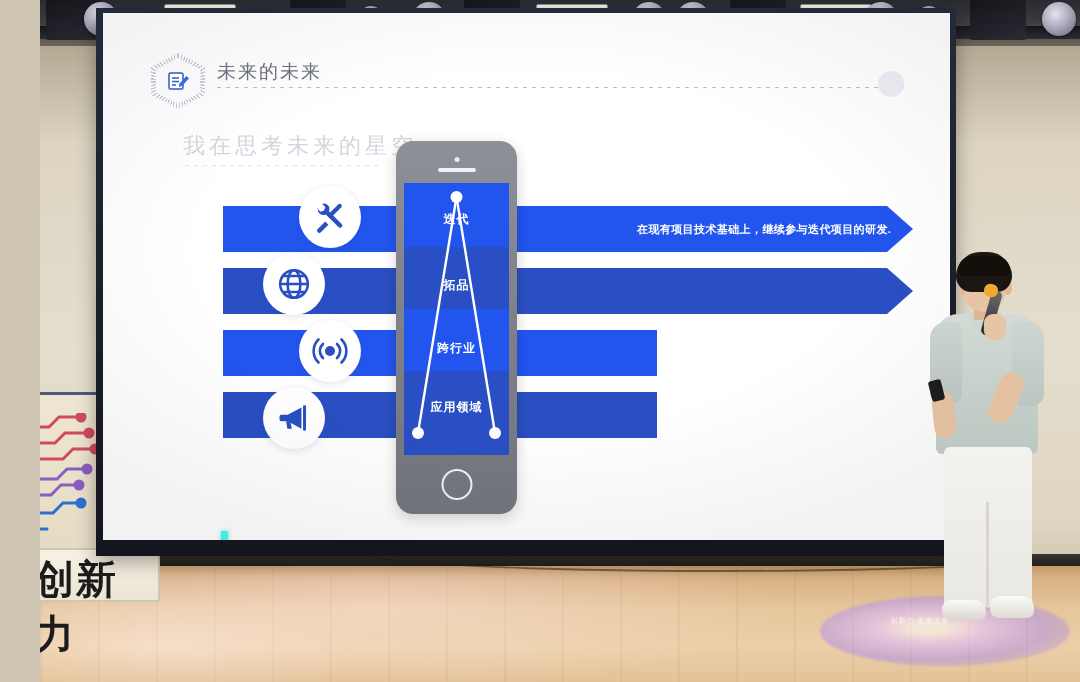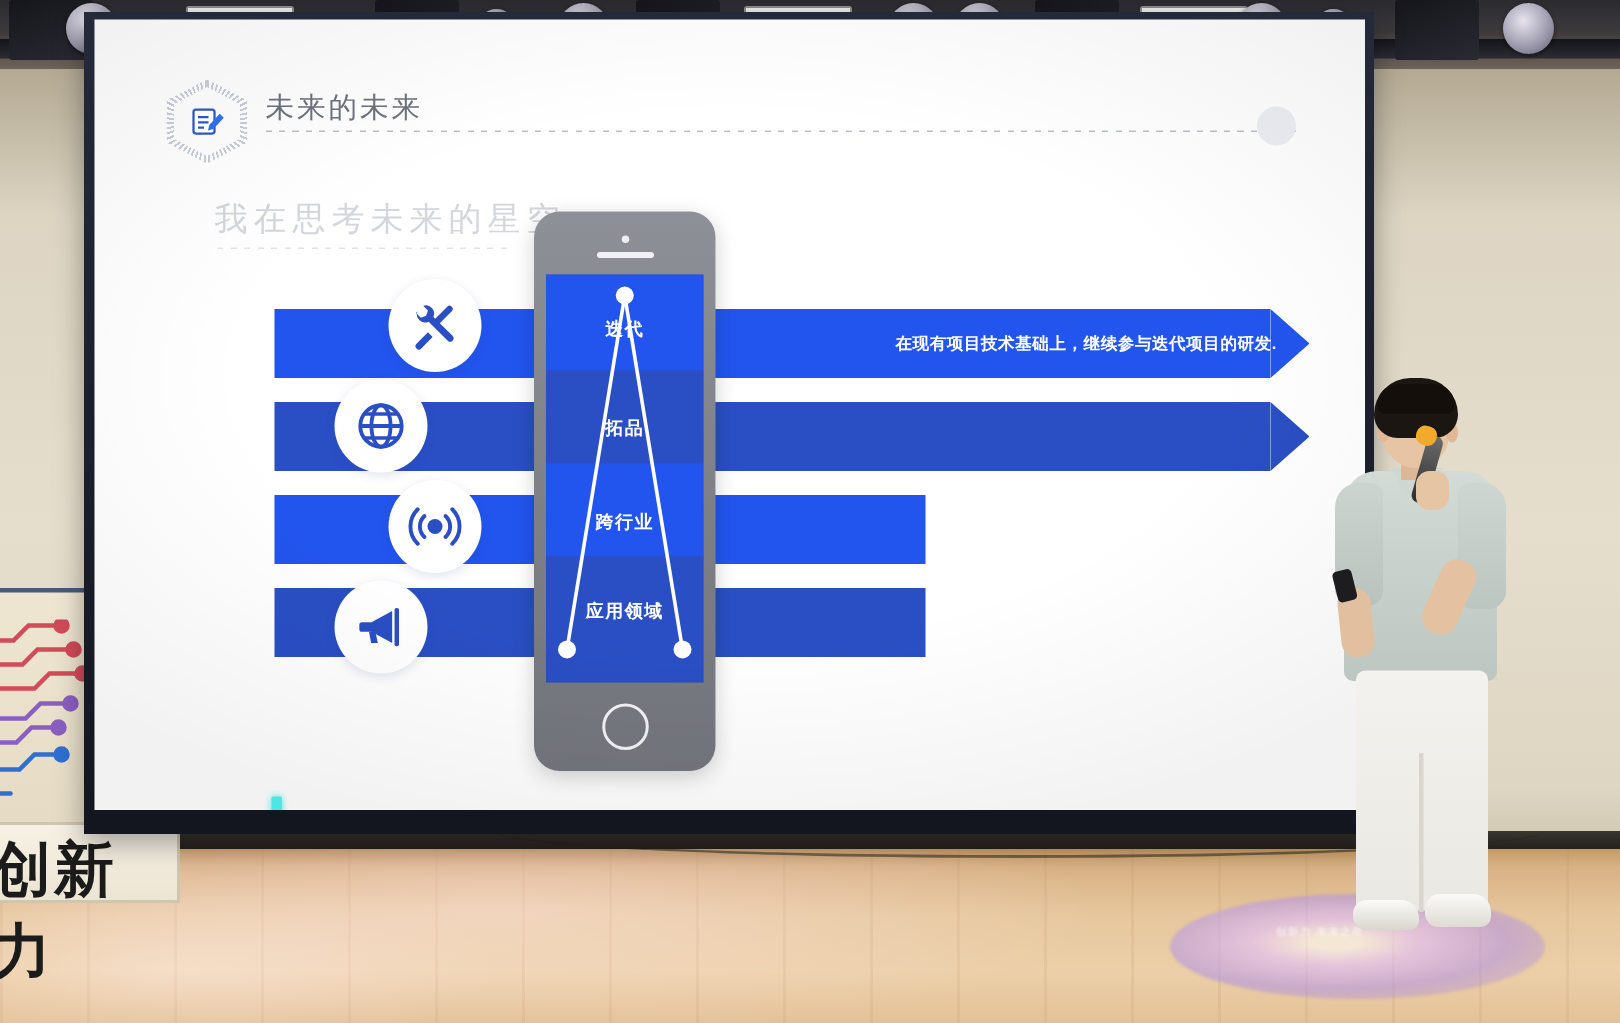--- a/index.html
+++ b/index.html
@@ -2,21 +2,21 @@
 <html><head>
 <meta charset="utf-8">
 <style>
   * { margin:0; padding:0; box-sizing:border-box; }
   html,body { width:1080px; height:682px; overflow:hidden; }
   body {
     font-family:"Liberation Sans", sans-serif;
     background:#cfc6b4;
     position:relative;
   }
-  .stage { position:absolute; inset:0; overflow:hidden; }
+  .stage { position:absolute; inset:0; overflow:hidden;margin-left:40px; }
 
   
   .ceiling {
     position:absolute; left:0; top:0; width:1080px; height:46px;
     background:linear-gradient(180deg,#2a2a30 0%,#3d3a3c 45%,#6e6358 100%);
   }
   .ceiling-truss {
     position:absolute; left:0; top:26px; width:1080px; height:13px;
     background:linear-gradient(180deg,#14141a,#2c2c34);
   }

